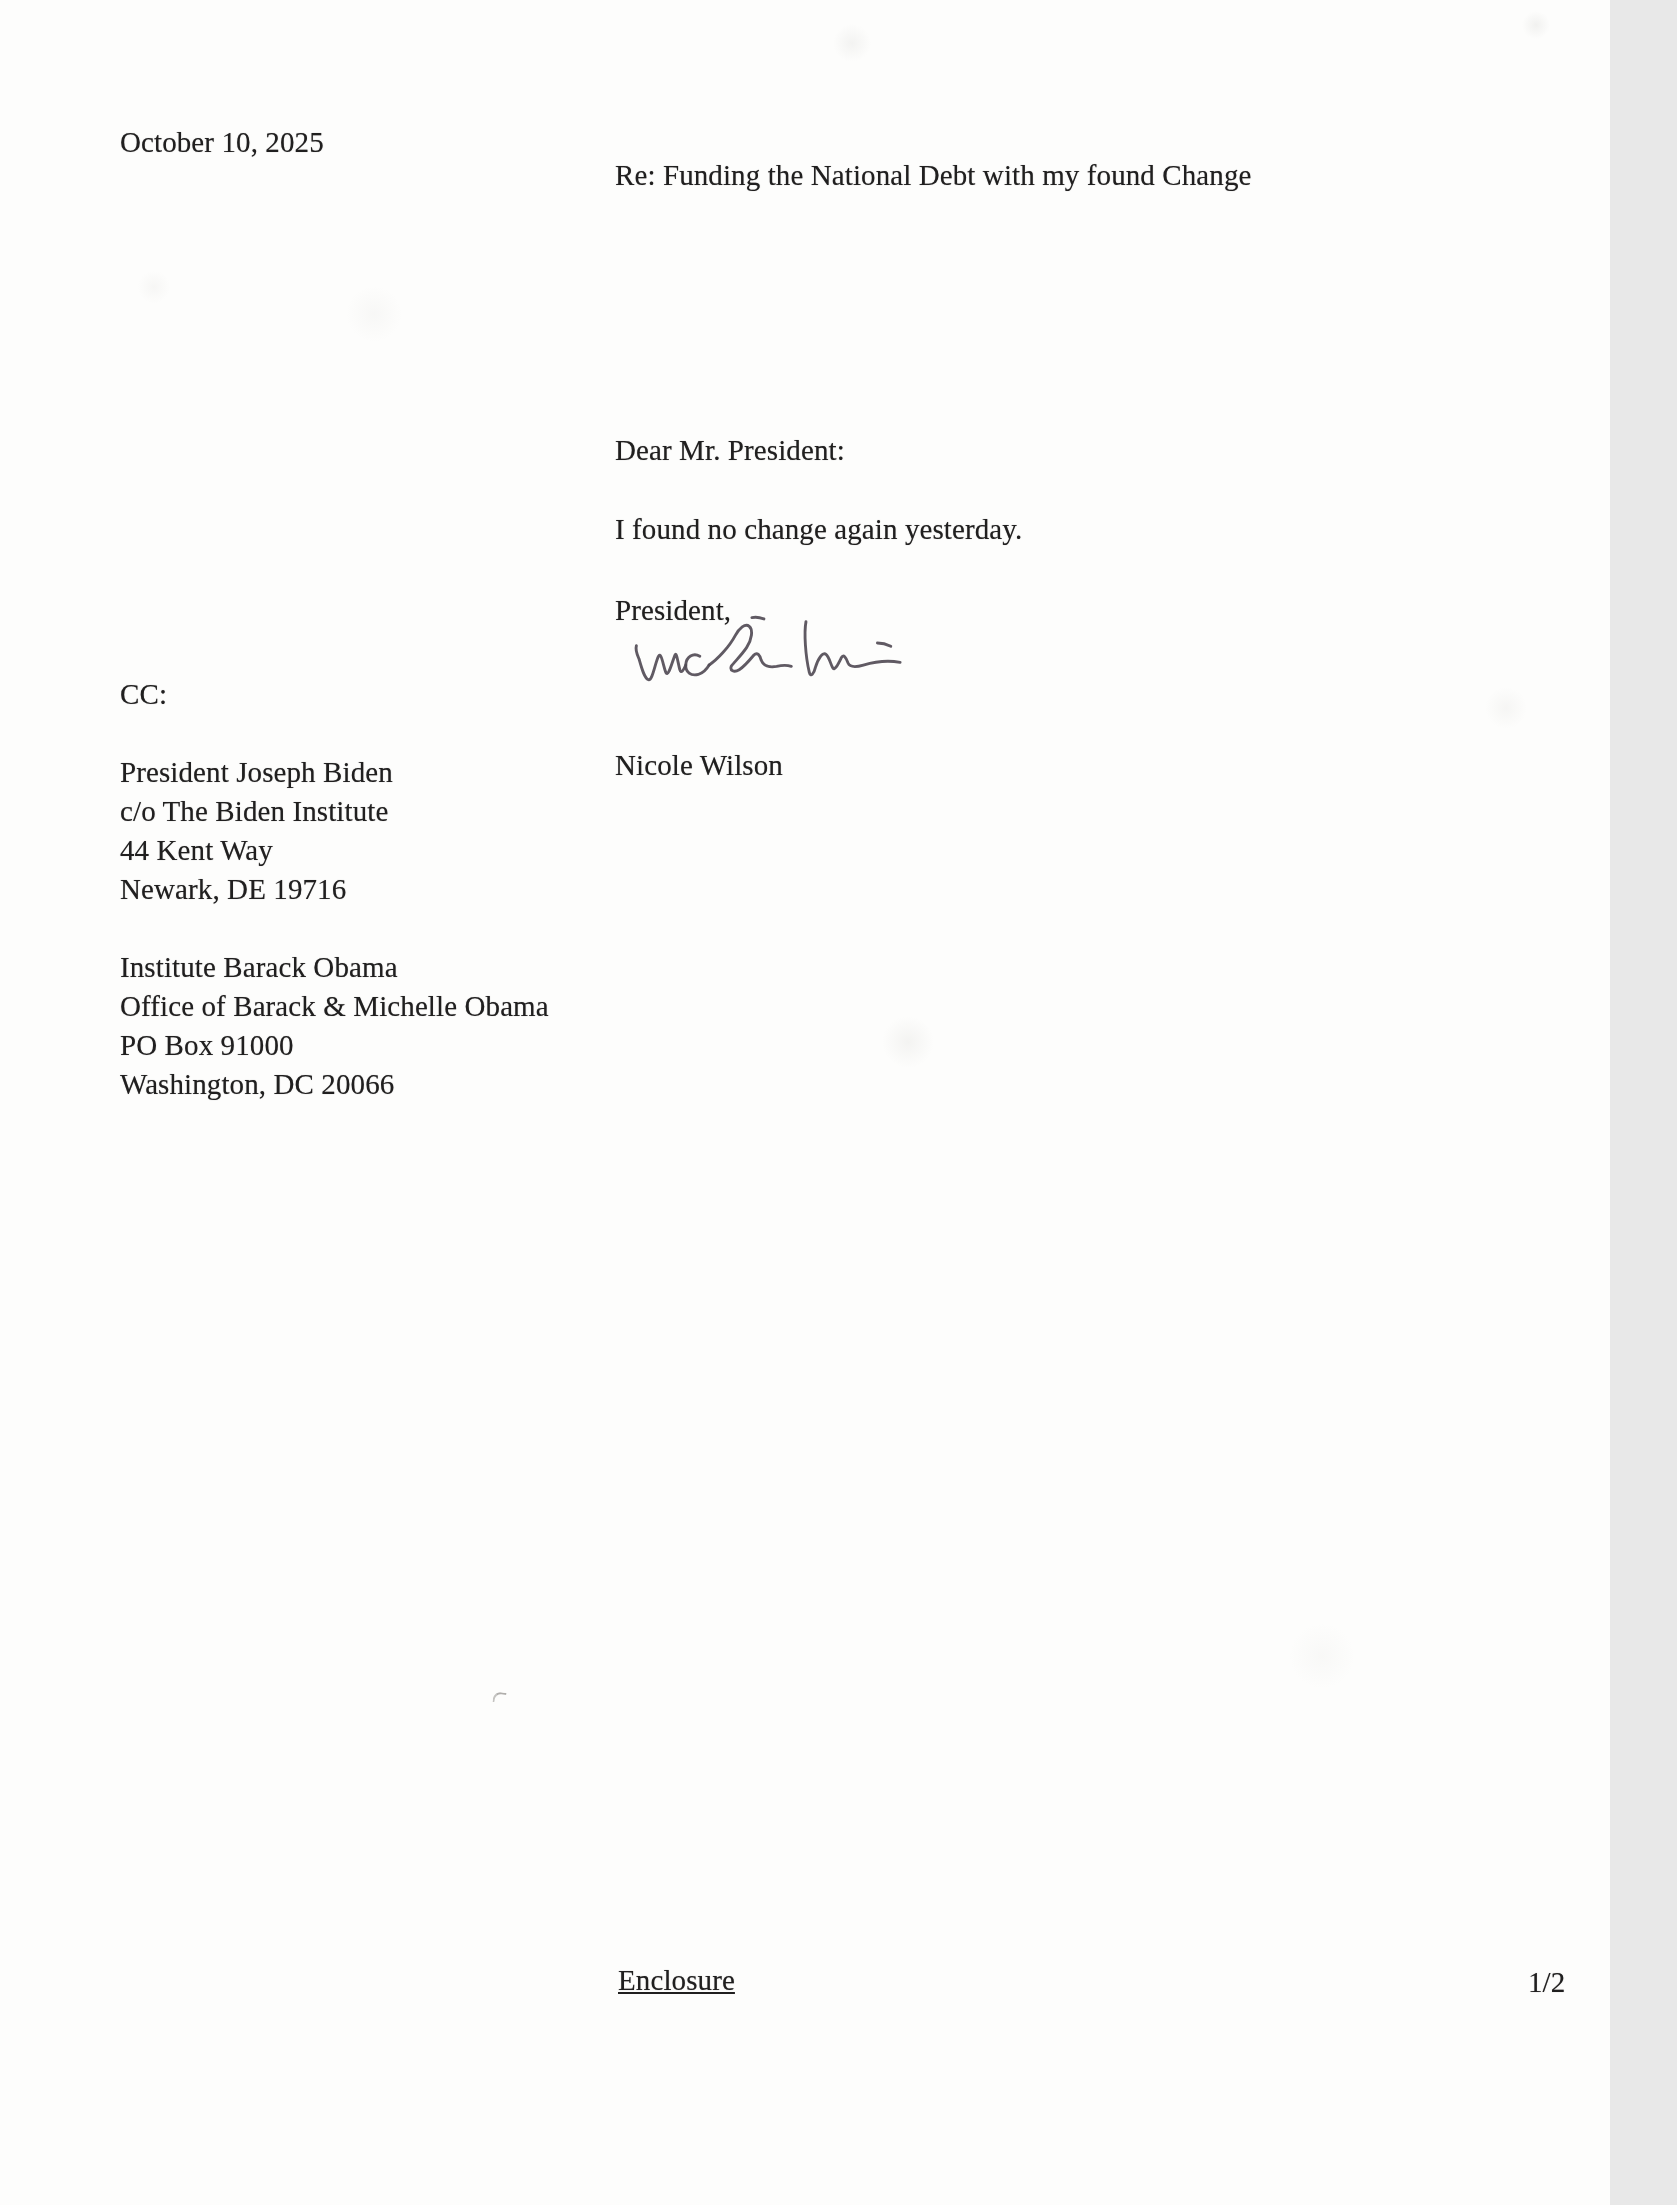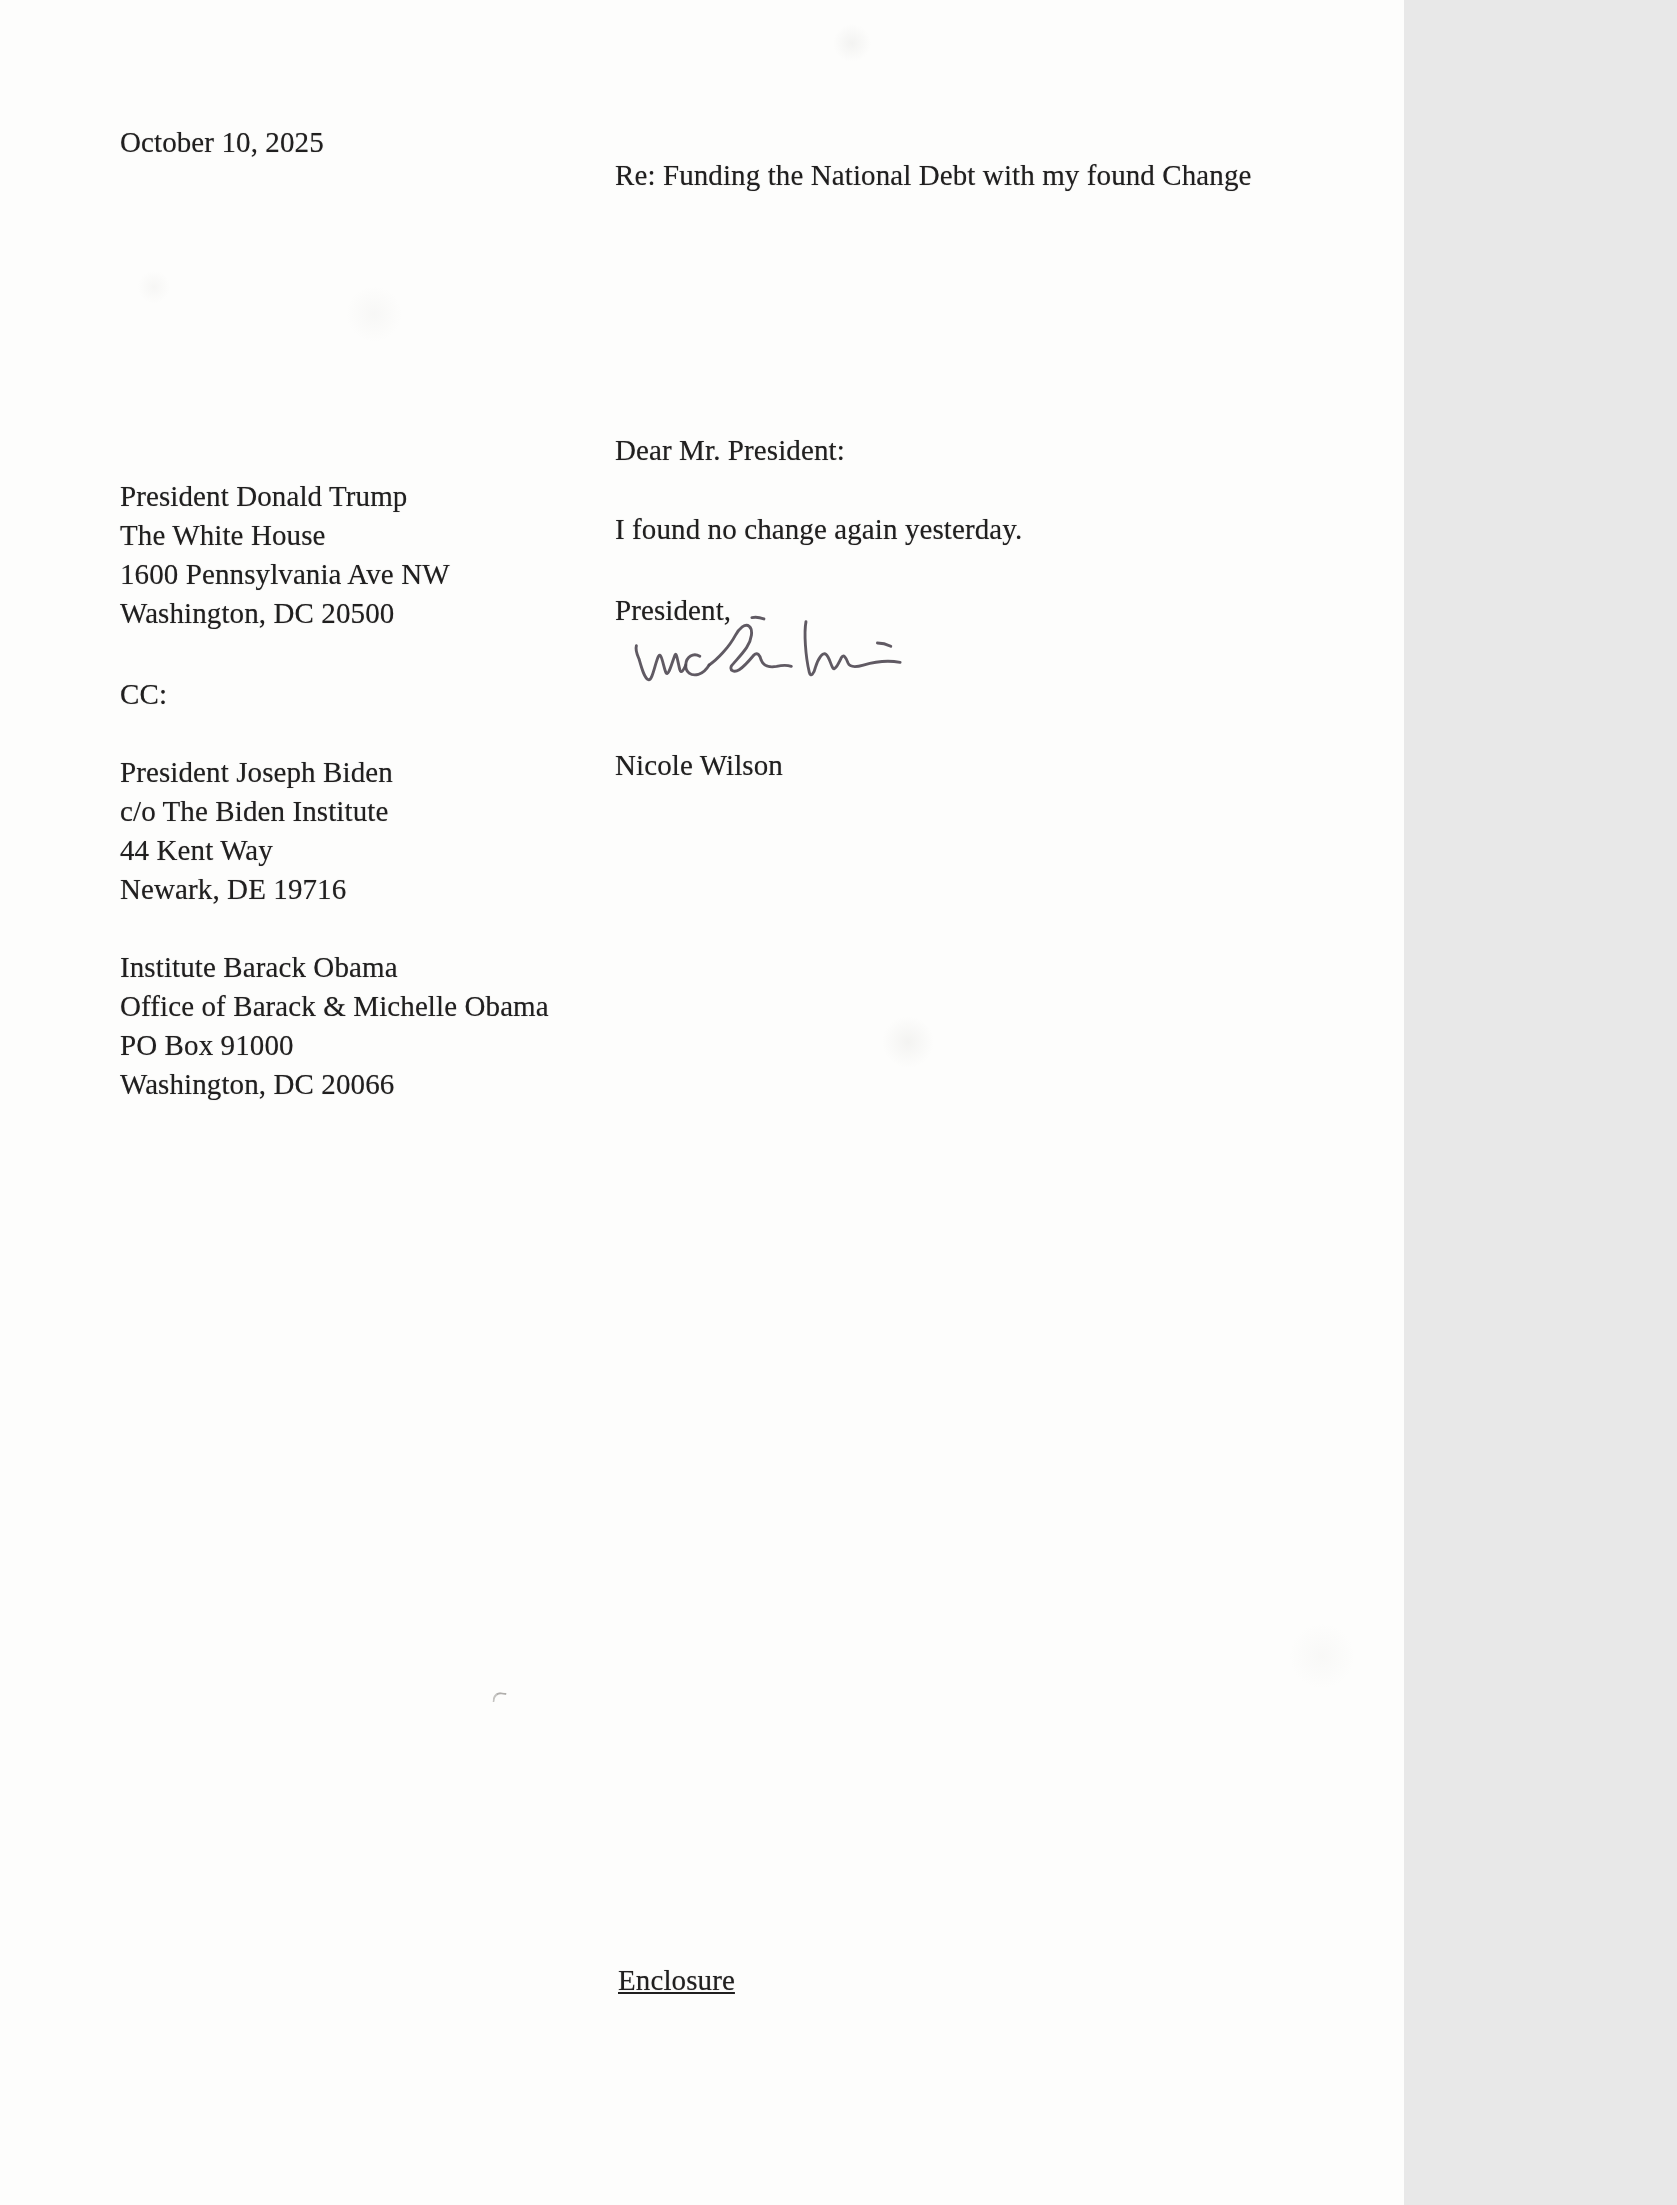--- a/index.html
+++ b/index.html
@@ -2,21 +2,21 @@
 <html style="font-size:10.7px"><head>
 <meta charset="utf-8">
 <style>
   html, body {
     margin: 0;
     padding: 0;
     background: #e8e8e8;
   }
   .page {
     position: relative;
-    width: 1404px;
+    width: 1610px;
     height: 2205px;
     background: #fdfdfc;
     overflow: hidden;
     font-family: "Liberation Serif", "DejaVu Serif", serif;
     color: #201f1f;
   }
   
   .noise {
     position: absolute;
     inset: 0;
@@ -85,26 +85,20 @@
 </head>
 <body>
 
 <div class="page">
 
   <div class="noise"></div>
 
   <div class="txt col-left date">October 10, 2025</div>
   <div class="txt col-right subject">Re: Funding the National Debt with my found Change</div>
 
-  <div class="txt col-left recipient">
-    <div>President Donald Trump</div>
-    <div>The White House</div>
-    <div>1600 Pennsylvania Ave NW</div>
-    <div>Washington, DC 20500</div>
-  </div>
 
   <div class="txt col-left cc-label">CC:</div>
 
   <div class="txt col-left cc-block-1">
     <div>President Joseph Biden</div>
     <div>c/o The Biden Institute</div>
     <div>44 Kent Way</div>
     <div>Newark, DE 19716</div>
   </div>
 

